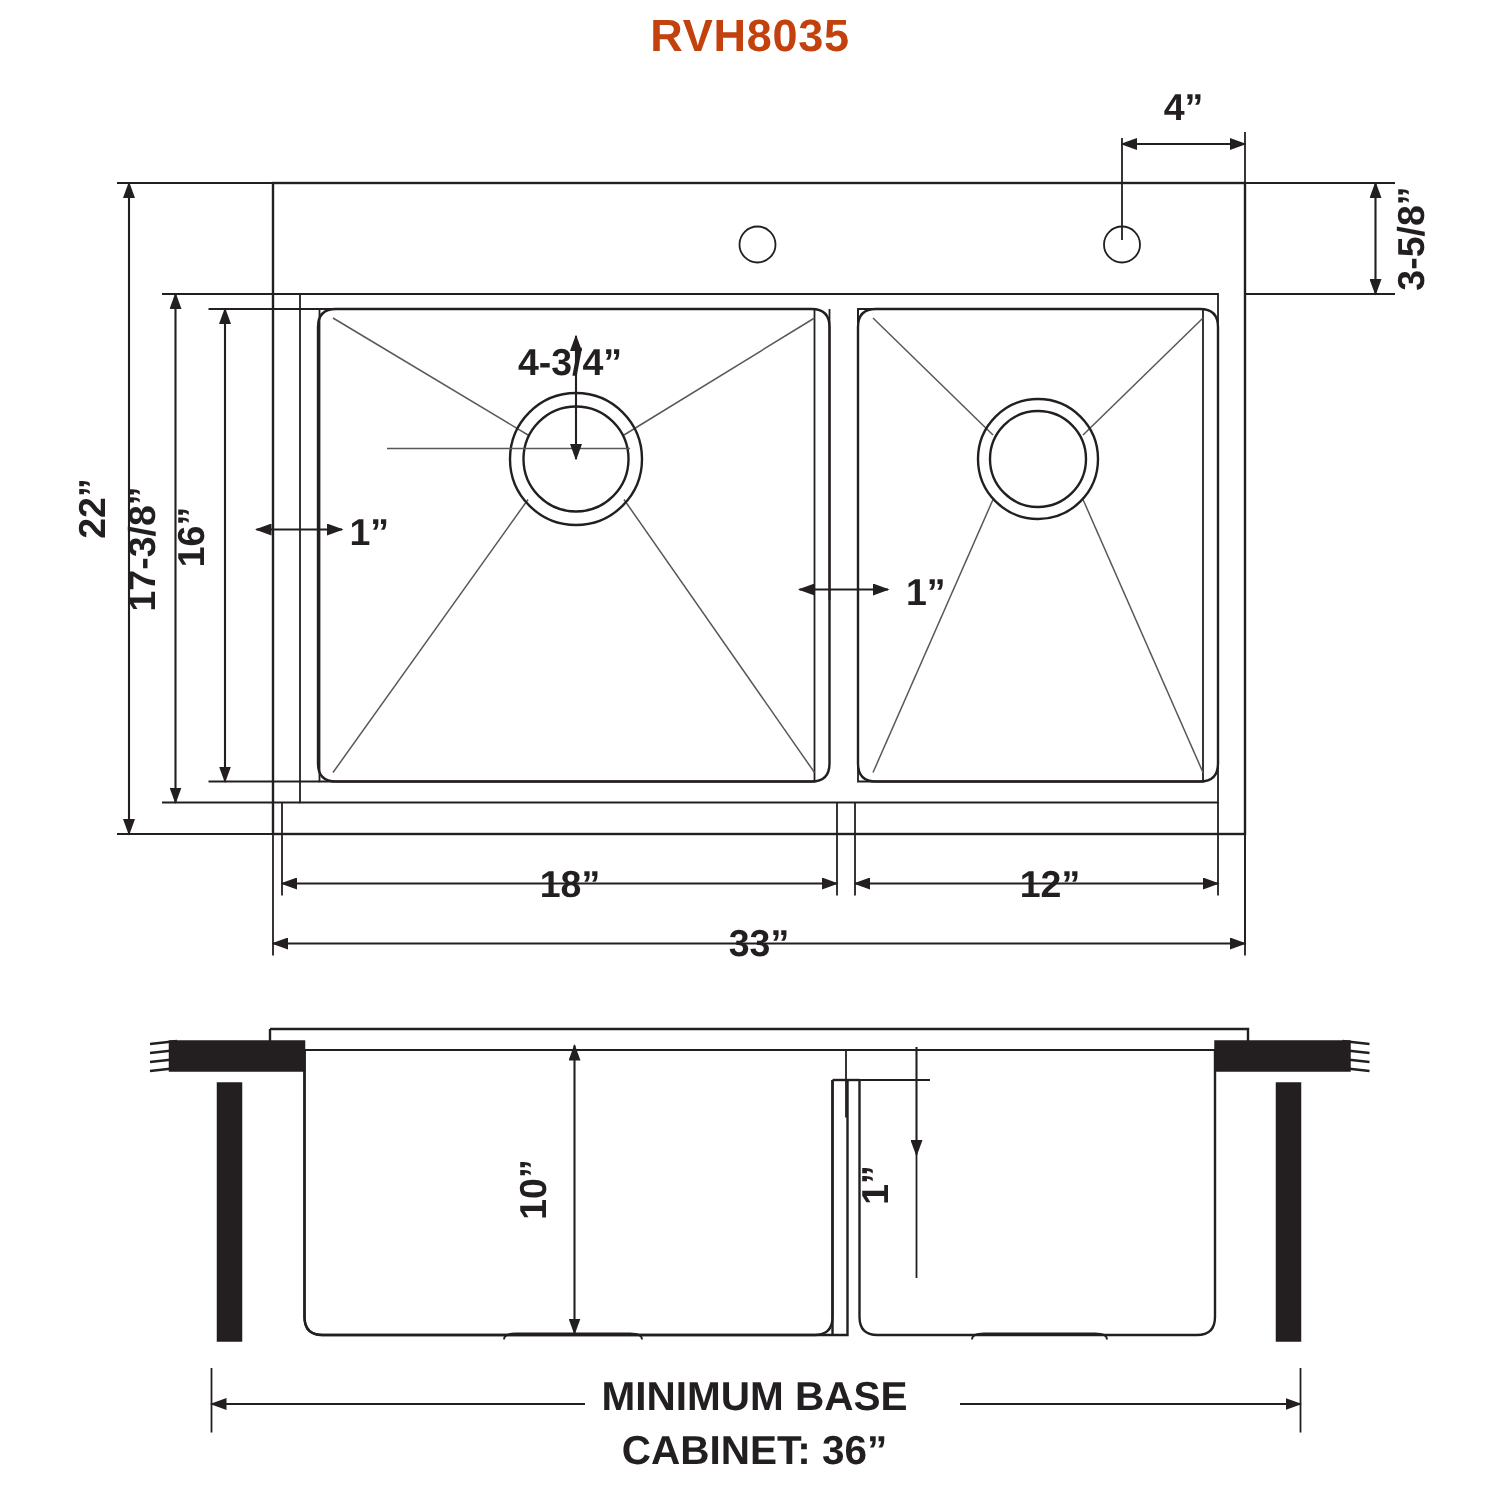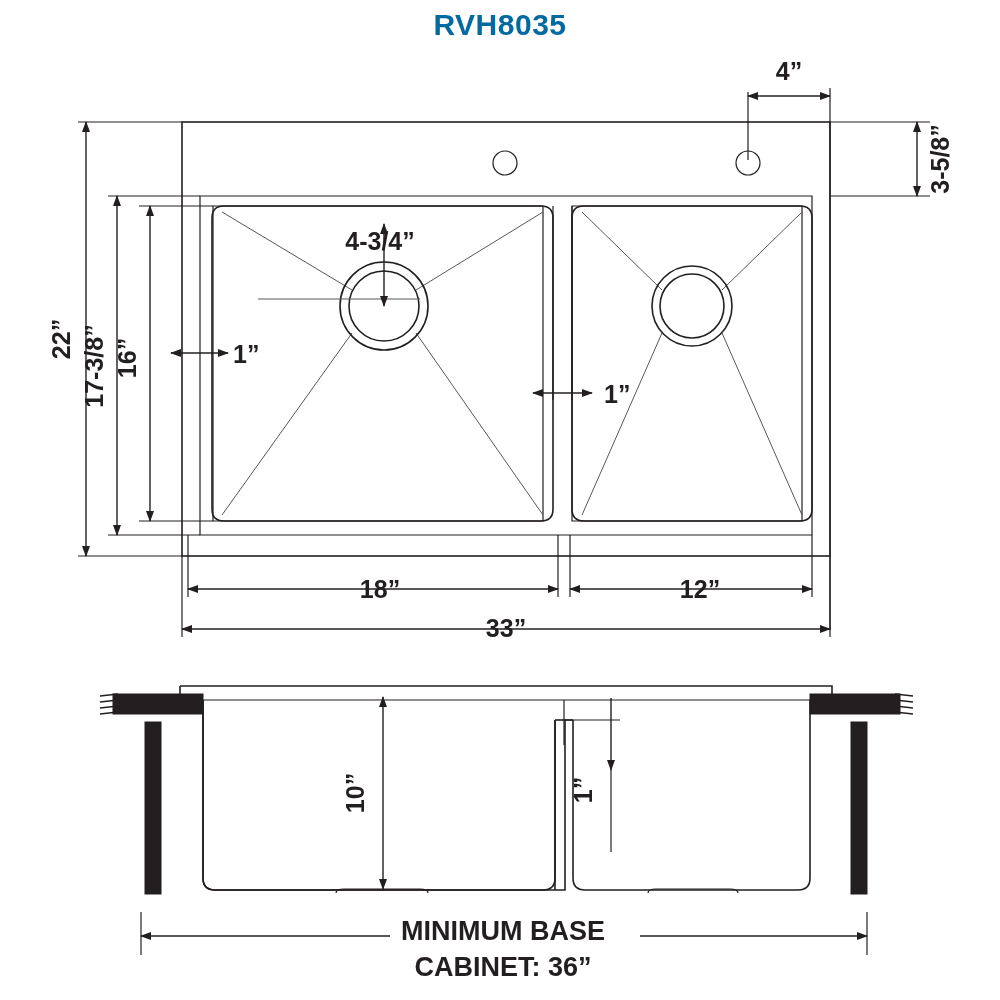--- a/index.html
+++ b/index.html
@@ -20,21 +20,21 @@
     background: #ffffff;
   }
   #title {
     position: absolute;
     top: 8px;
     left: 0;
     width: 1000px;
     text-align: center;
     font-size: 30px;
     font-weight: bold;
-    color: #0369a1;
+    color: #c2410c;
     letter-spacing: 0.5px;
     font-family: "Liberation Sans", sans-serif;
   }
   svg#drawing {
     position: absolute;
     top: 0;
     left: 0;
     display: block;
   }
   .ln        { stroke: #231f20; fill: none; stroke-width: 1.6; }

